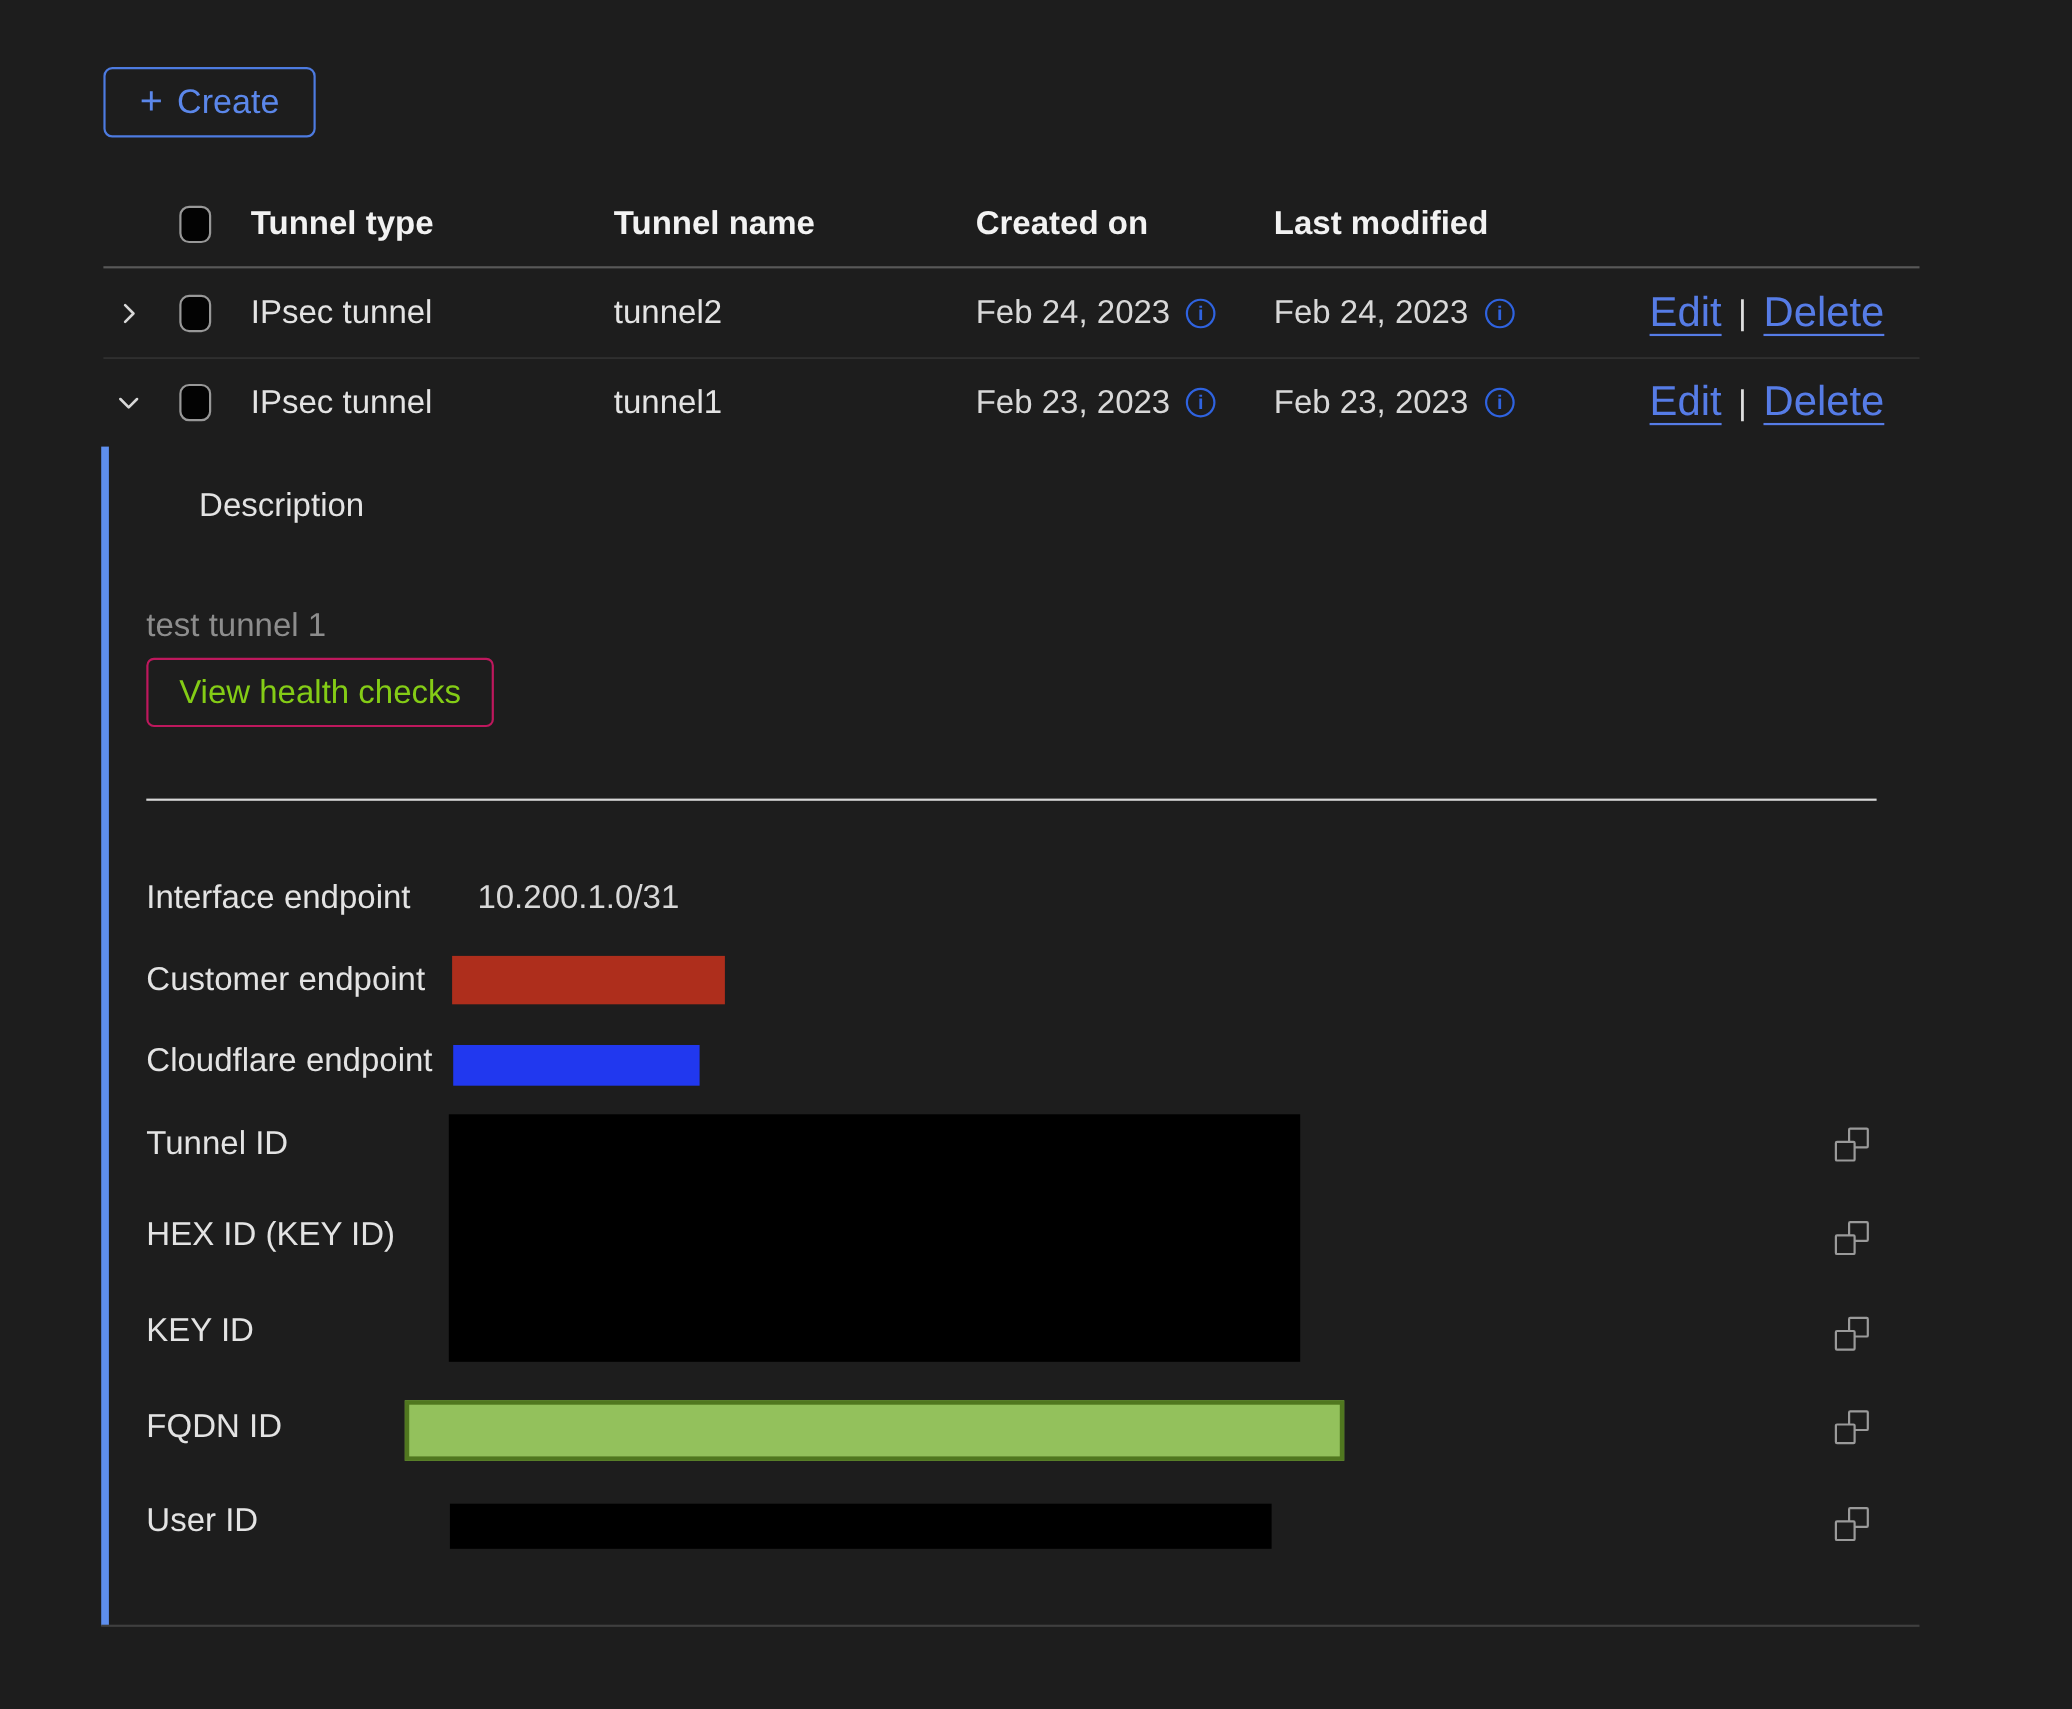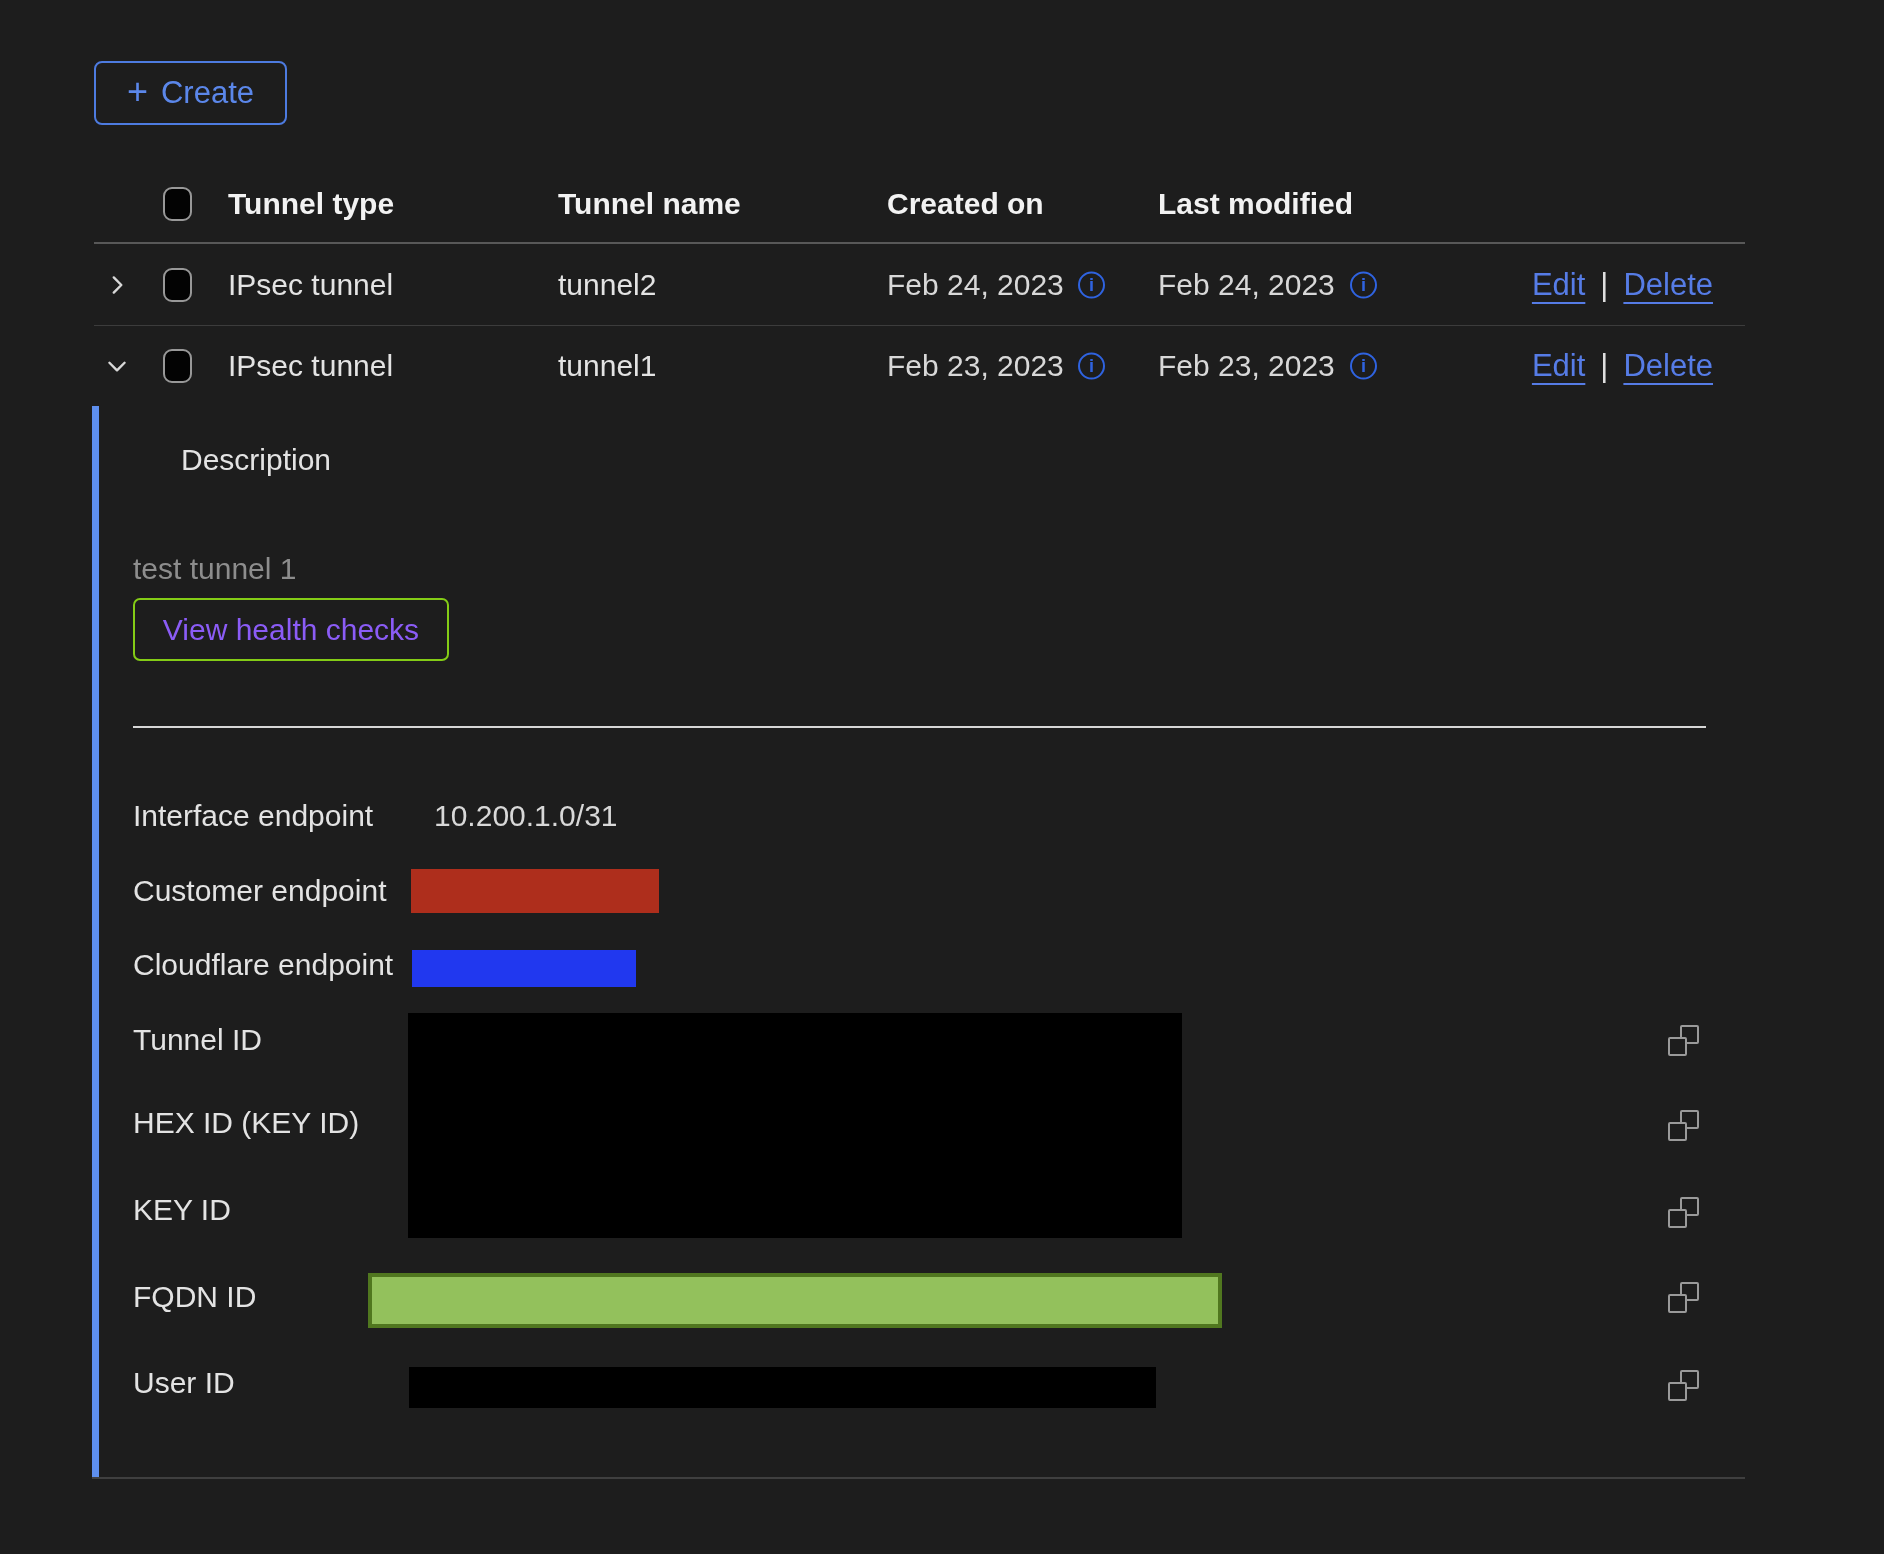--- a/index.html
+++ b/index.html
@@ -37,38 +37,38 @@
   .c-modified-info{left:1256px;}
   .c-actions{right:32px;display:flex;align-items:center;gap:15px;}
 
   .checkbox{
     display:block;width:29px;height:34px;box-sizing:border-box;
     border:2px solid #989898;border-radius:9px;background:#030303;cursor:pointer;
   }
   .chevron-svg{display:block;}
   .link{
     color:#567ce6;text-decoration:underline;text-underline-offset:7px;
-    text-decoration-thickness:2px;font-size:31px;cursor:pointer;white-space:nowrap;
+    text-decoration-thickness:2px;font-size:38px;cursor:pointer;white-space:nowrap;
   }
   .pipe{color:#dedede;font-size:31px;}
   .info-icon{
     display:flex;align-items:center;justify-content:center;
     width:27px;height:27px;box-sizing:border-box;border:2px solid #2f63e0;border-radius:50%;
     color:#2f63e0;font-size:18px;font-weight:600;cursor:pointer;
   }
 
   
   .accent-bar{left:92px;top:406px;width:7px;height:1072px;background:#5e8fee;}
   .desc-label{left:133px;top:441px;margin-left:48px;}
   .desc-value{left:133px;top:526px;}
   .health-btn{
     left:133px;top:598px;width:316px;height:63px;box-sizing:border-box;
-    border:2px solid #84cc16;border-radius:7px;background:transparent;
+    border:2px solid #be185d;border-radius:7px;background:transparent;
     display:flex;align-items:center;justify-content:center;
-    color:#8b5cf6;font-size:30px;cursor:pointer;
+    color:#84cc16;font-size:30px;cursor:pointer;
   }
   .section-divider{left:133px;top:726px;width:1573px;height:2px;background:#d6d6d6;}
   .bottom-divider{left:92px;top:1477px;width:1653px;height:2px;background:#3f3f3f;}
 
   .lbl-interface{left:133px;top:797px;}
   .val-interface{left:434px;top:797px;}
   .lbl-customer{left:133px;top:872px;}
   .lbl-cloudflare{left:133px;top:946px;}
   .lbl-tunnel-id{left:133px;top:1021px;}
   .lbl-hex-id{left:133px;top:1104px;}

